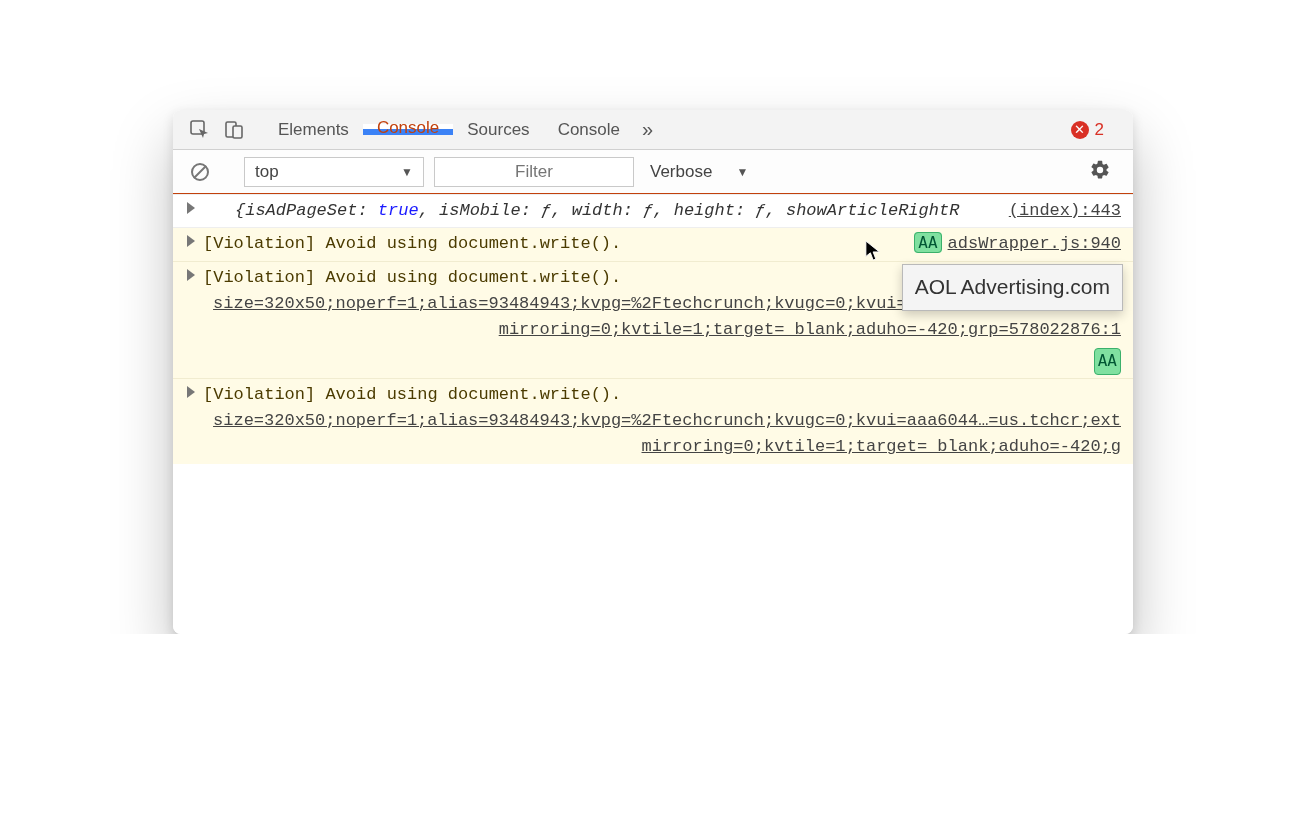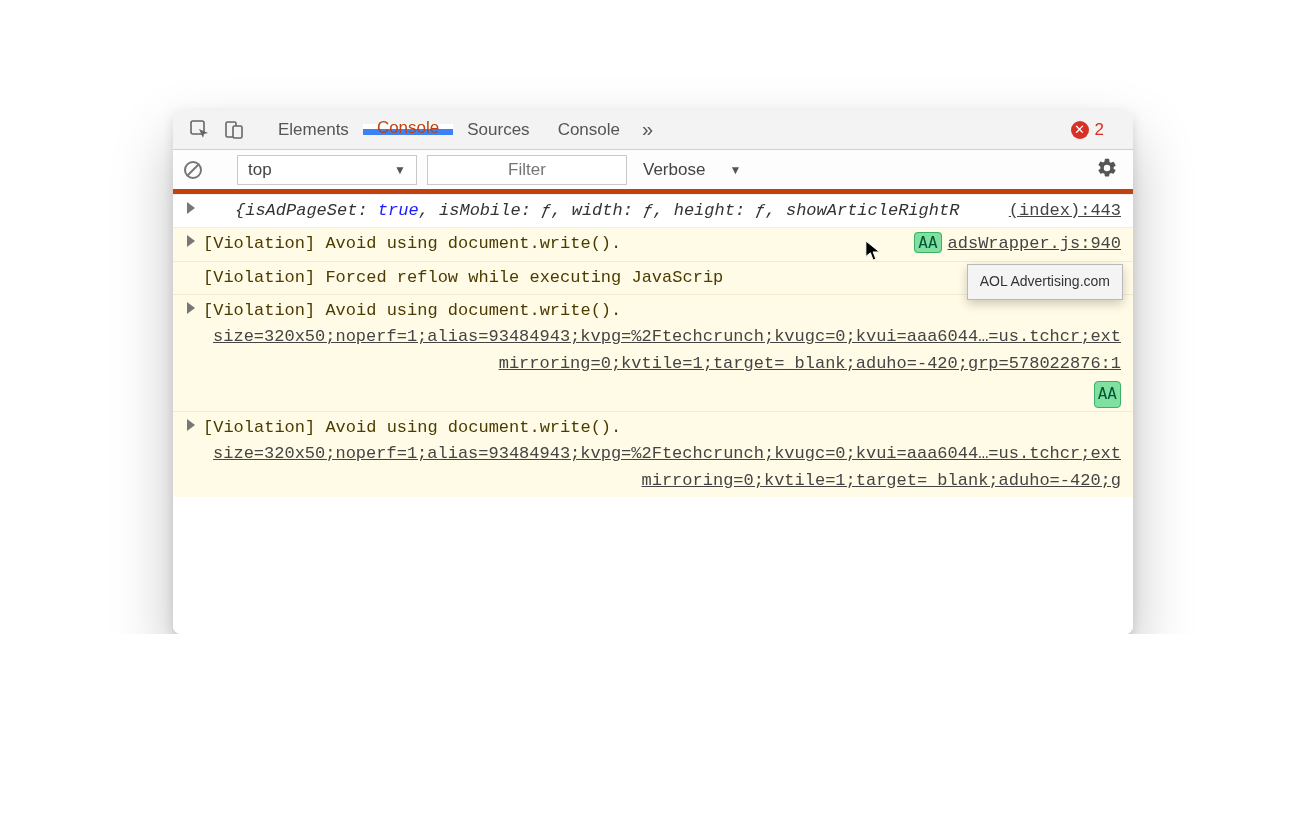--- a/index.html
+++ b/index.html
@@ -80,23 +80,23 @@
     color:#d93025; font-size:17px;
   }
   .errcount .circ {
     width:18px;height:18px;border-radius:50%;
     background:#d93025; color:#fff; font-size:13px;
     display:flex;align-items:center;justify-content:center;
   }
   
   .filterbar {
     height: 44px;
-    border-bottom: 5px solid #c2410c;
+    border-bottom: 1px solid #c2410c;
     display:flex; align-items:center;
-    padding: 0 9px;
+    padding: 0 16px;
     gap: 10px;
     background:#fdfdfd;
   }
   .clearbtn svg { display:block; }
   .ctx {
     display:flex; align-items:center;
     border:1px solid #c9c9c9; height:30px;
     padding: 0 10px; min-width: 180px;
     justify-content:space-between;
     font-size:17px; color:#444;
@@ -160,21 +160,21 @@
     font-size:16px;
   }
   .badge.inline { margin: 0 6px 0 0; }
   .badge.rightfloat { float:right; margin-top:4px;}
   .tooltip {
     position:absolute;
     background:#f4f4f4;
     border:1px solid #b9b9b9;
     padding: 6px 12px;
     font-family: -apple-system, Helvetica, Arial, sans-serif;
-    font-size:14px;
+    font-size:21px;
     color:#333;
     box-shadow: 0 4px 10px rgba(0,0,0,0.2);
     white-space:nowrap;
   }
   .cursor {
     position:absolute;
     width:18px;height:22px;
     pointer-events:none;
   }
   .tri { font-size:12px; color:#555; }
@@ -246,23 +246,20 @@
     </div>
 
     <div class="row warn">
       <span class="disclose"></span>
       <span style="float:right">
         <span class="badge inline">AA</span><a class="srclink" style="float:none">adsWrapper.js:940</a>
       </span>
       <span class="msg">[Violation] Avoid using document.write().</span>
     </div>
 
-    <div class="row warn" style="padding-left:30px;">
-      <span class="msg">[Violation] Forced reflow while executing JavaScrip</span>
-    </div>
 
     <div class="row warn wrap">
       <span class="disclose"></span>
       <span class="msg">[Violation] Avoid using document.write().</span>
       <a class="srclink block">size=320x50;noperf=1;alias=93484943;kvpg=%2Ftechcrunch;kvugc=0;kvui=aaa6044…=us.tchcr;extmirroring=0;kvtile=1;target=_blank;aduho=-420;grp=578022876:1</a>
       <span class="badge rightfloat">AA</span>
       <div style="clear:both"></div>
     </div>
 
     <div class="row warn wrap" style="border-bottom:none;">

